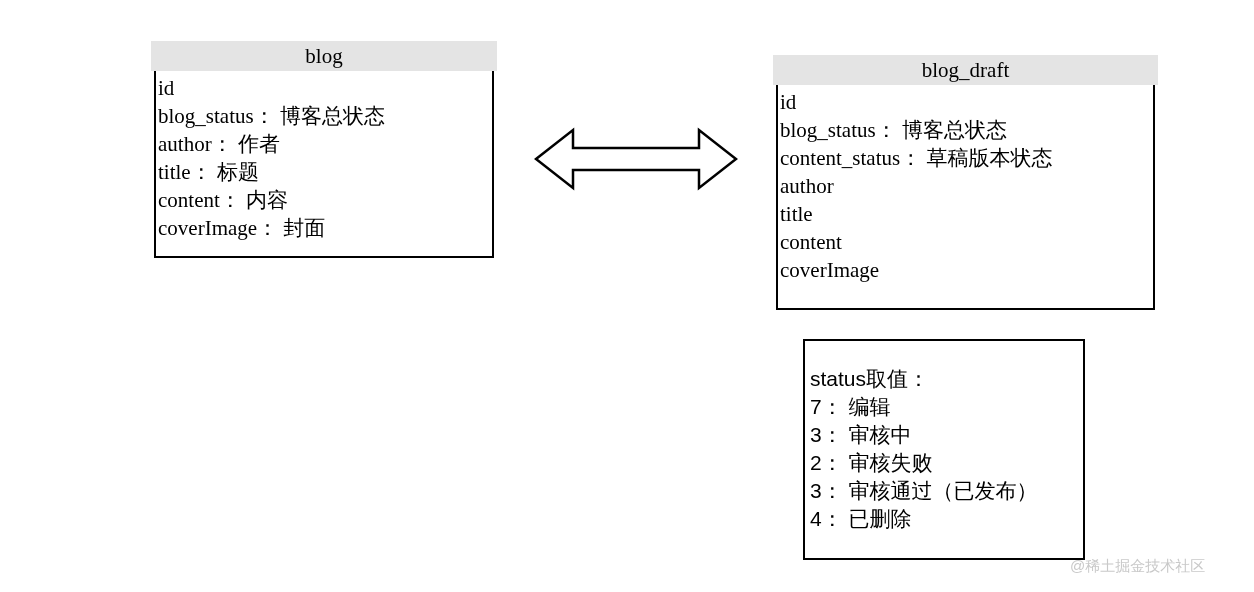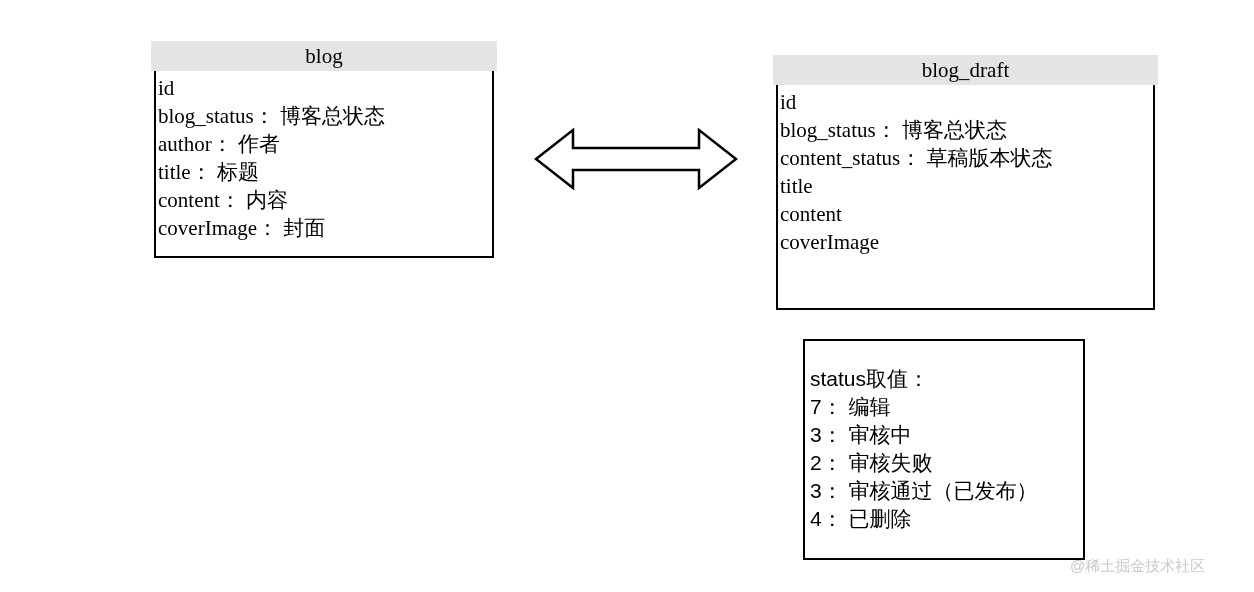--- a/index.html
+++ b/index.html
@@ -82,20 +82,21 @@
       <polygon points="2,33 39,4 39,22 165,22 165,4 202,33 165,62 165,44 39,44 39,62" fill="#ffffff" stroke="#000000" stroke-width="2.5" stroke-linejoin="miter"></polygon>
     </svg>
   </div>
 
   <div class="entity entity-blog-draft">
     <div class="entity-header">blog_draft</div>
     <div class="entity-body">
       <div class="field">id</div>
       <div class="field">blog_status： 博客总状态</div>
       <div class="field">content_status： 草稿版本状态</div>
+      <div class="field">author</div>
       <div class="field">title</div>
       <div class="field">content</div>
       <div class="field">coverImage</div>
     </div>
   </div>
 
   <div class="note-box">
     <div class="note-line">status取值：</div>
     <div class="note-line">7： 编辑</div>
     <div class="note-line">3： 审核中</div>

